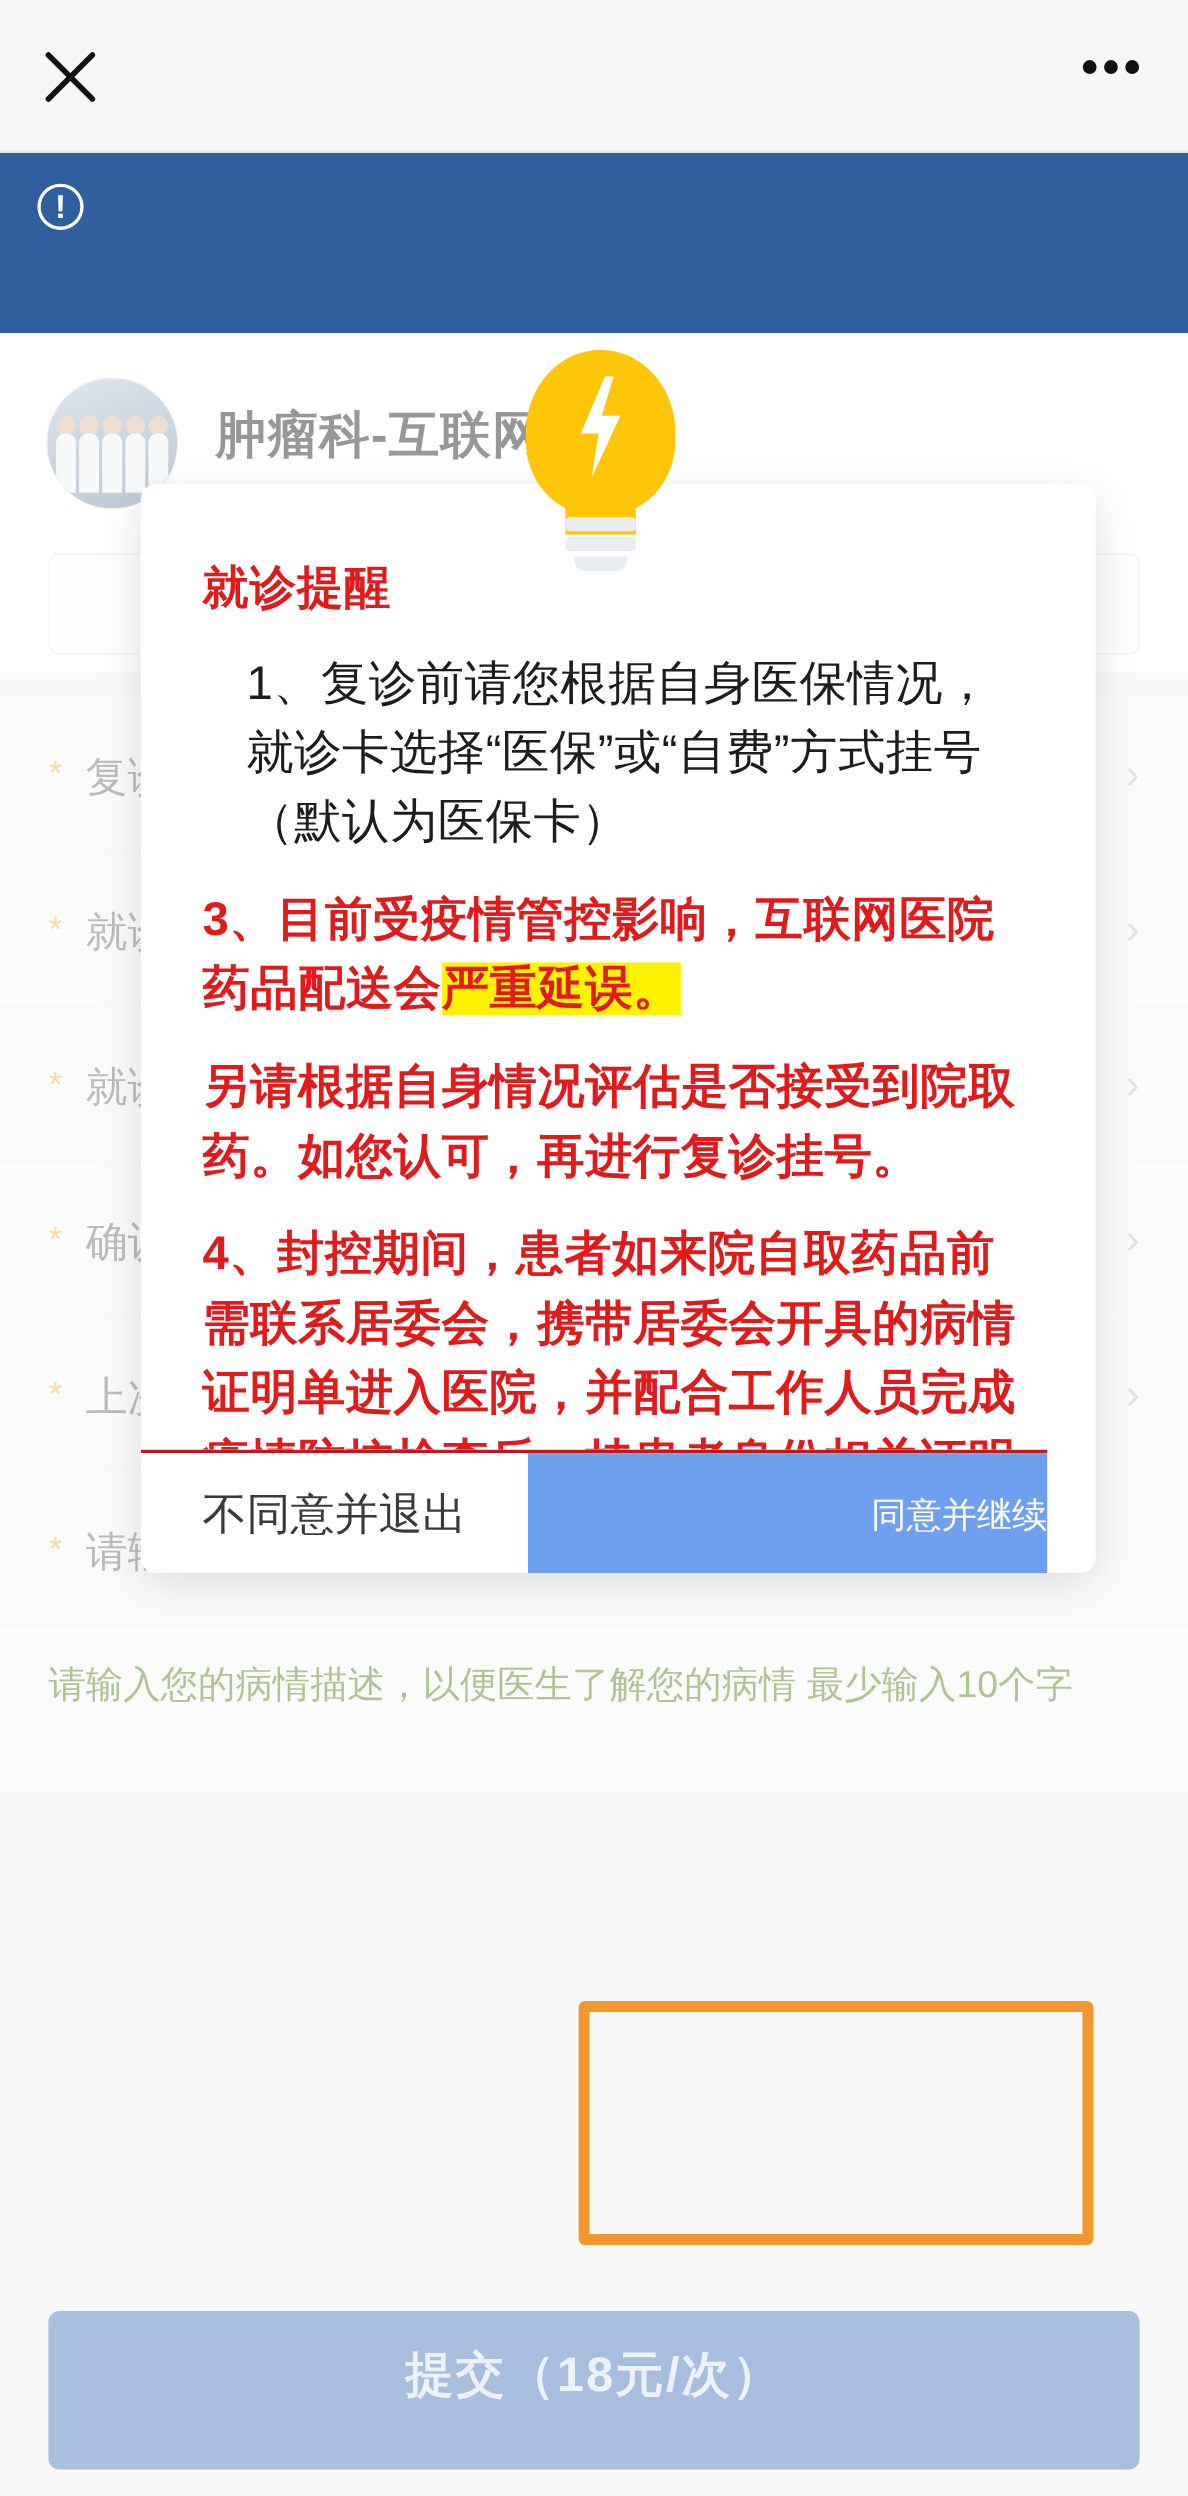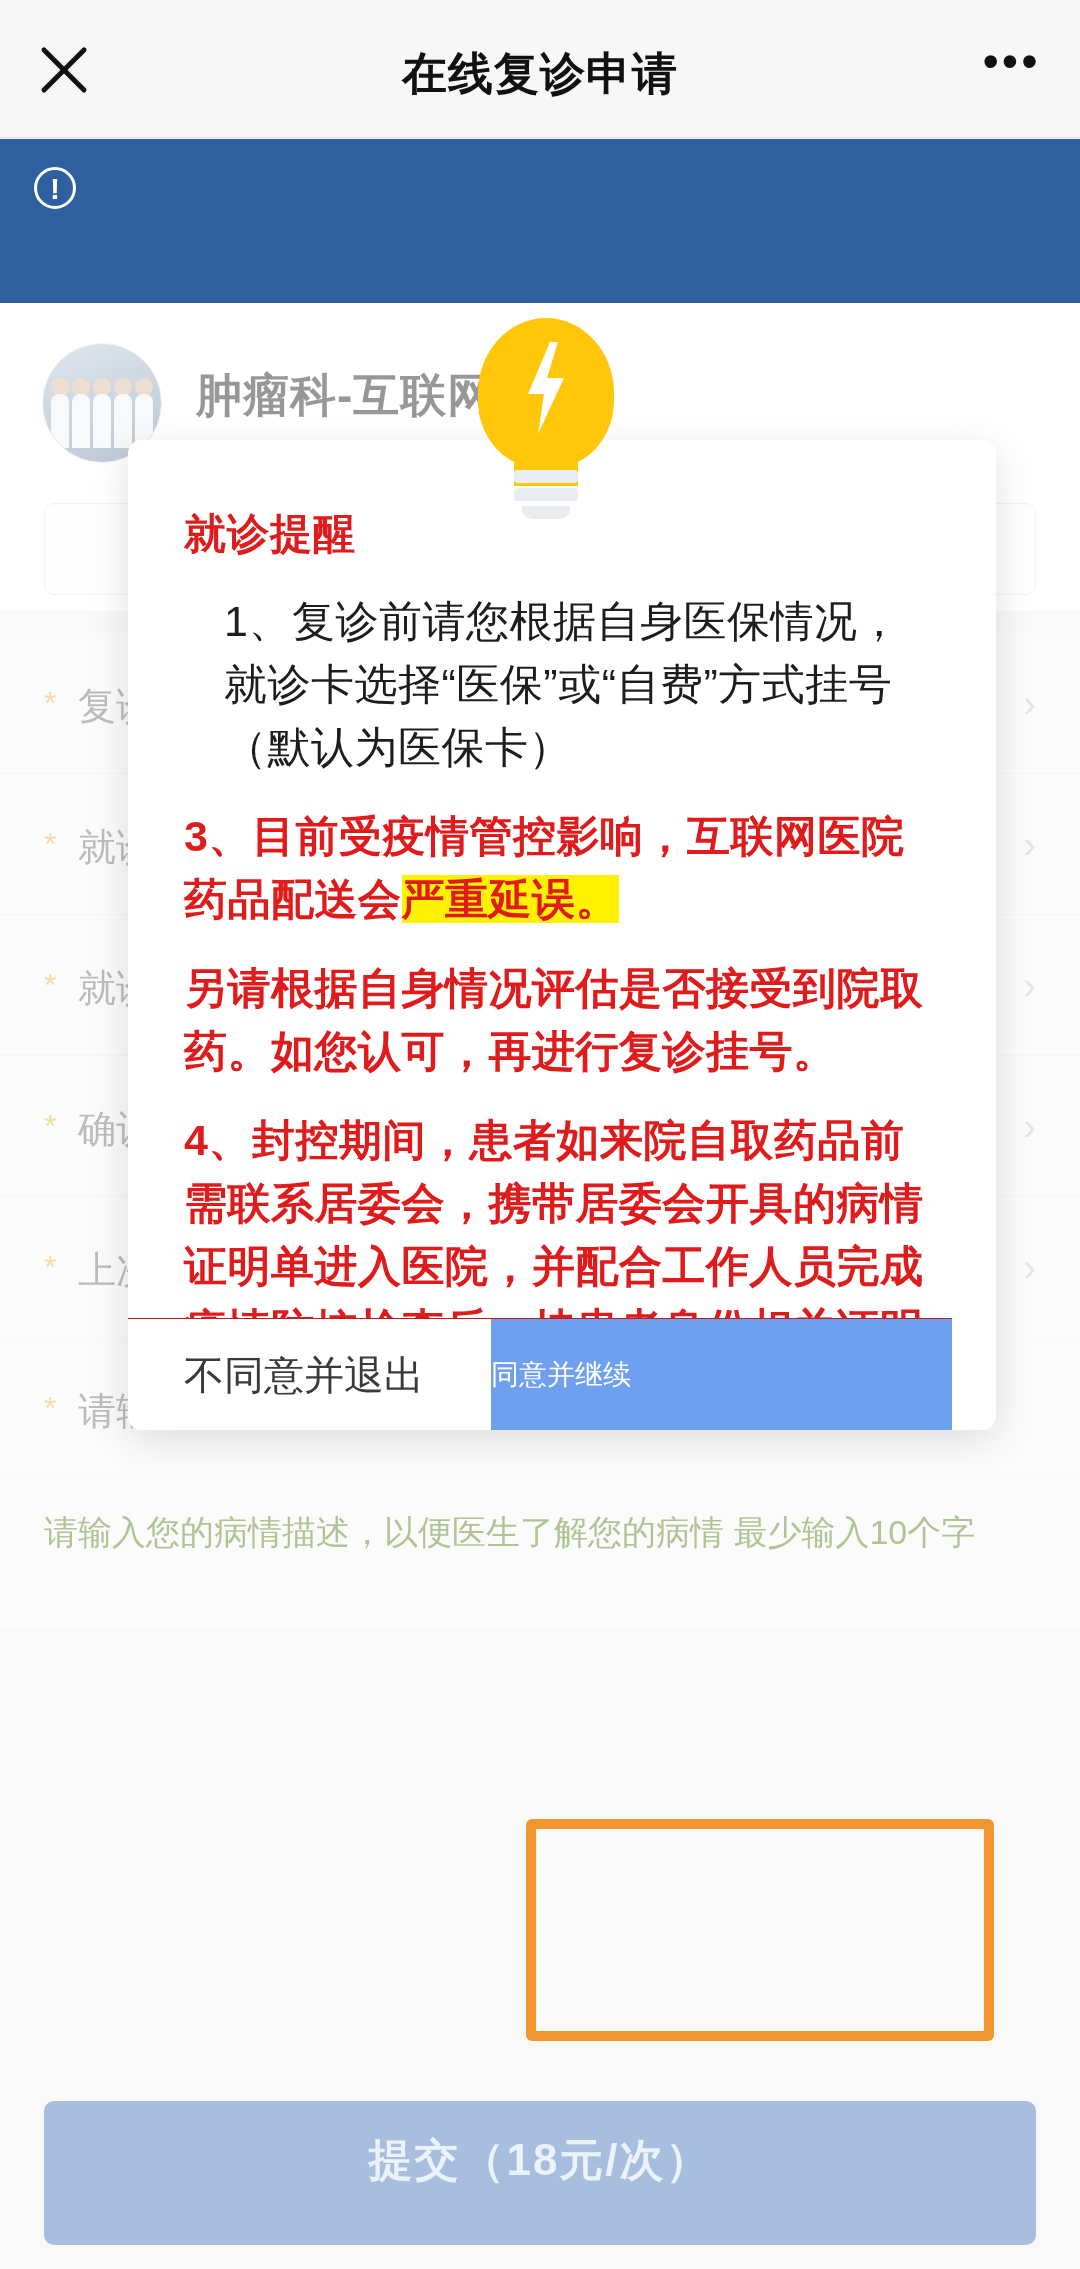--- a/index.html
+++ b/index.html
@@ -287,39 +287,38 @@
   .red-in  { color: #e01b1b; font-weight: bold; }
   .hl { background: #fff200; color: #e01b1b; font-weight: bold; }
 
   .modal-footer {
     position: absolute;
     left: 0; bottom: 0;
     width: 824px;
     height: 112px;
     display: flex;
     background: #ffffff;
-    border-top: 1px solid #b91c1c;
+    border-top: 3px solid #b91c1c;
     box-sizing: border-box;
   }
   .btn-decline {
     flex: 0 0 352px;
     background: #ffffff;
     color: #3a3a3a;
     font-size: 40px;
     text-align: center;
     line-height: 112px;
   }
   .btn-accept {
     flex: 1 1 auto;
     background: #6fa0ef;
     color: #ffffff;
-    font-size: 28px;
-    text-align: left;
+    font-size: 32px;
+    text-align: right;
     line-height: 112px;
-    margin-left: 11px;
   }
 
   
   .bulb {
     position: absolute;
     left: 470px; top: 318px;
     width: 152px; height: 216px;
   }
   .bulb .glass {
     position: absolute;
@@ -367,21 +366,20 @@
 
 <div id="page">
 
   <div class="navbar">
     <div class="nav-close">
       <svg width="56" height="56" viewBox="0 0 56 56" aria-hidden="true">
         <line x1="8" y1="8" x2="48" y2="48" stroke="#111" stroke-width="5" stroke-linecap="round"></line>
         <line x1="48" y1="8" x2="8" y2="48" stroke="#111" stroke-width="5" stroke-linecap="round"></line>
       </svg>
     </div>
-    <div class="nav-title">在线复诊申请</div>
     <div class="nav-more">•••</div>
   </div>
 
   <div class="banner">
     <div class="banner-inner">
       <div class="banner-icon">!</div>
     </div>
   </div>
 
   <div class="content">

